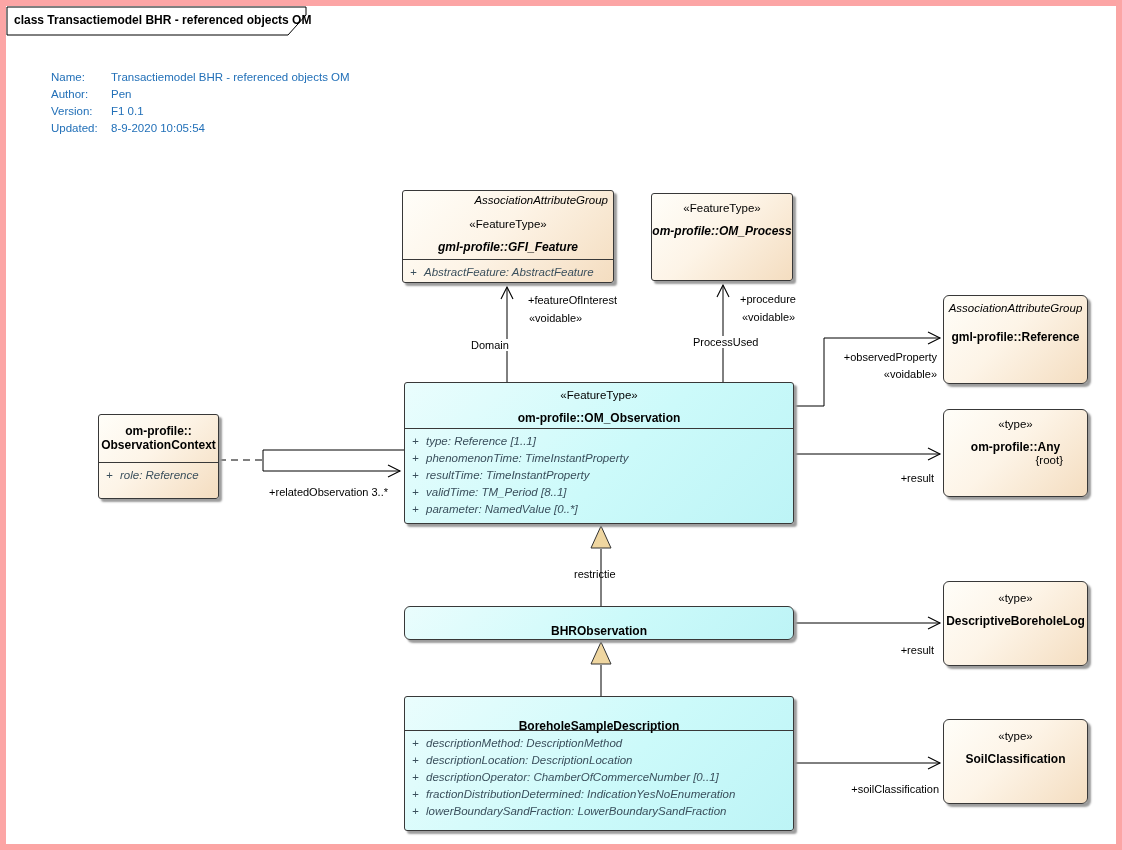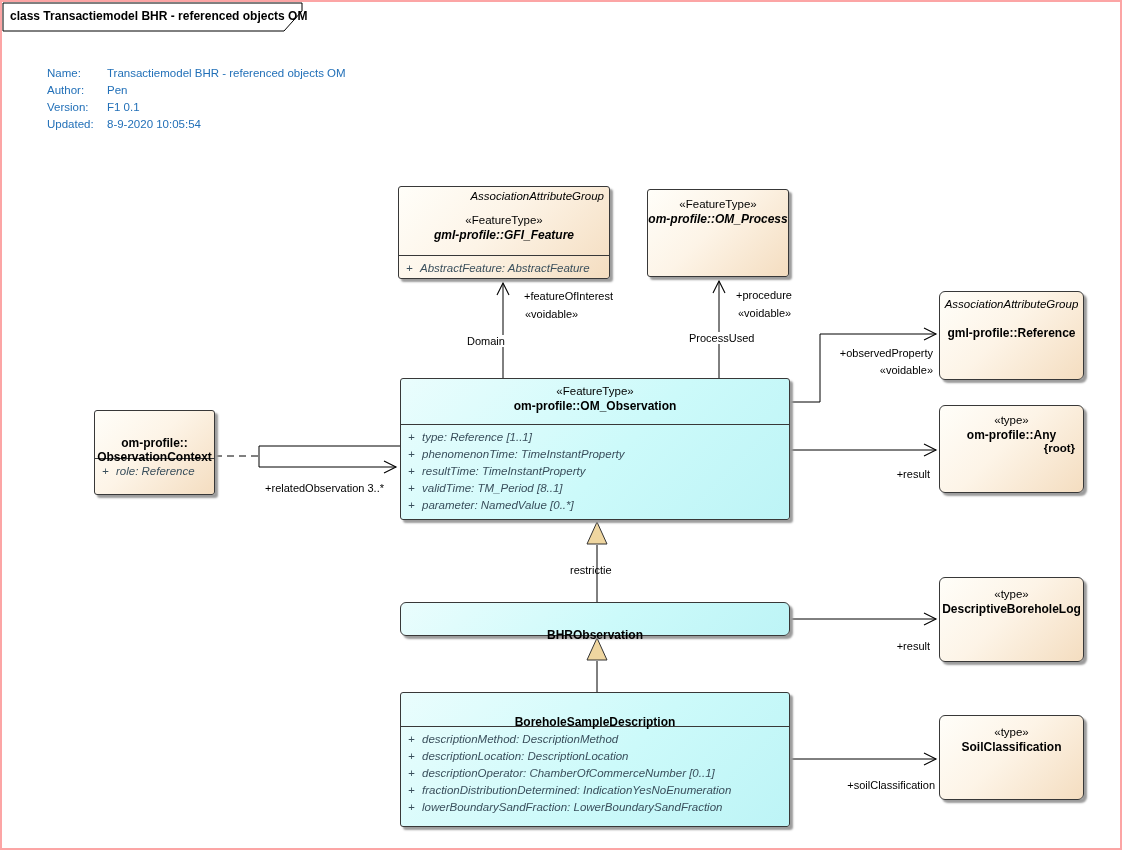--- a/index.html
+++ b/index.html
@@ -1,42 +1,42 @@
 <!DOCTYPE html>
 <html><head>
 <meta charset="utf-8">
 <style>
   * { margin:0; padding:0; box-sizing:border-box; }
   body { font-family: "Liberation Sans", sans-serif; background:#fff; }
   .canvas {
     position:relative; width:1122px; height:850px;
-    background:#fff; border:2px solid #fca5a5; overflow:hidden;
+    background:#fff; border:6px solid #fca5a5; overflow:hidden;
   }
   svg.overlay { position:absolute; left:0; top:0; width:1122px; height:850px; }
   .frame-tab-text {
     position:absolute; left:8px; top:7px; font-size:12px; font-weight:bold; color:#000;
   }
   .meta { position:absolute; left:45px; top:63px; font-size:11.5px; color:#2270b8; line-height:17px; }
   .meta-row { display:flex; }
   .meta-label { width:60px; }
   .meta-value { }
   .uml-box {
     position:absolute; border:1px solid #383838; border-radius:3px;
     box-shadow:3px 3px 2px #9c9c9c; font-size:11.5px; color:#000;
   }
   .cream { background:linear-gradient(135deg, #fffef9 0%, #fdf4e7 45%, #f4ddc0 100%); }
   .cyan  { background:linear-gradient(135deg, #eafdfd 0%, #ccfafa 55%, #bdf4f6 100%); }
   .rounded { border-radius:6px; }
   .hdr { position:relative; text-align:center; }
   .tagline { position:absolute; top:3px; right:5px; left:5px; text-align:right; font-style:italic; font-size:11.5px; white-space:nowrap; }
   .tagline.center { text-align:center; }
   .stereo { font-size:11.5px; }
-  .cname { font-weight:bold; font-size:12px; margin-top:2px; }
+  .cname { font-weight:bold; font-size:12px; margin-top:10px; }
   .italic { font-style:italic; }
-  .modifier { position:absolute; right:8px; font-size:11.5px;font-weight:bold; }
+  .modifier { position:absolute; right:24px; font-size:11.5px; }
   .attrs { border-top:1px solid #383838; padding-top:4px; }
   .attr { line-height:17px; white-space:nowrap; color:#3a4f5c;font-style:italic; }
   .attr .vis { display:inline-block; width:21px; padding-left:7px; }
   .lbl { position:absolute; font-size:11px; color:#000; white-space:nowrap; }
   .lbl.right { text-align:right; }
   .lbl.bg { background:#fff; padding:0 1px;text-align:center; }
 </style>
 </head>
 <body>
 
@@ -137,31 +137,31 @@
       <div class="attr"><span class="vis">+</span><span>type: Reference [1..1]</span></div>
       <div class="attr"><span class="vis">+</span><span>phenomenonTime: TimeInstantProperty</span></div>
       <div class="attr"><span class="vis">+</span><span>resultTime: TimeInstantProperty</span></div>
       <div class="attr"><span class="vis">+</span><span>validTime: TM_Period [8..1]</span></div>
       <div class="attr"><span class="vis">+</span><span>parameter: NamedValue [0..*]</span></div>
     </div>
   </div>
 
   <div class="uml-box cream" style="left:92px;top:408px;width:121px;height:85px">
     <div class="hdr" style="height:47px;padding-top:9px">
-      <div class="cname" style="margin-top:16px">om-profile::</div>
+      <div class="cname" style="margin-top:0">om-profile::</div>
       <div class="cname" style="margin-top:0">ObservationContext</div>
     </div>
     <div class="attrs">
       <div class="attr"><span class="vis">+</span><span>role: Reference</span></div>
     </div>
   </div>
 
   <div class="uml-box cyan rounded" style="left:398px;top:600px;width:390px;height:34px">
     <div class="hdr" style="padding-top:9px">
-      <div class="cname" style="margin-top:16px">BHRObservation</div>
+      <div class="cname" style="margin-top:8px">BHRObservation</div>
     </div>
   </div>
 
   <div class="uml-box cream rounded" style="left:937px;top:575px;width:145px;height:85px">
     <div class="hdr" style="padding-top:10px">
       <div class="stereo">«type»</div>
       <div class="cname">DescriptiveBoreholeLog</div>
     </div>
   </div>
 

